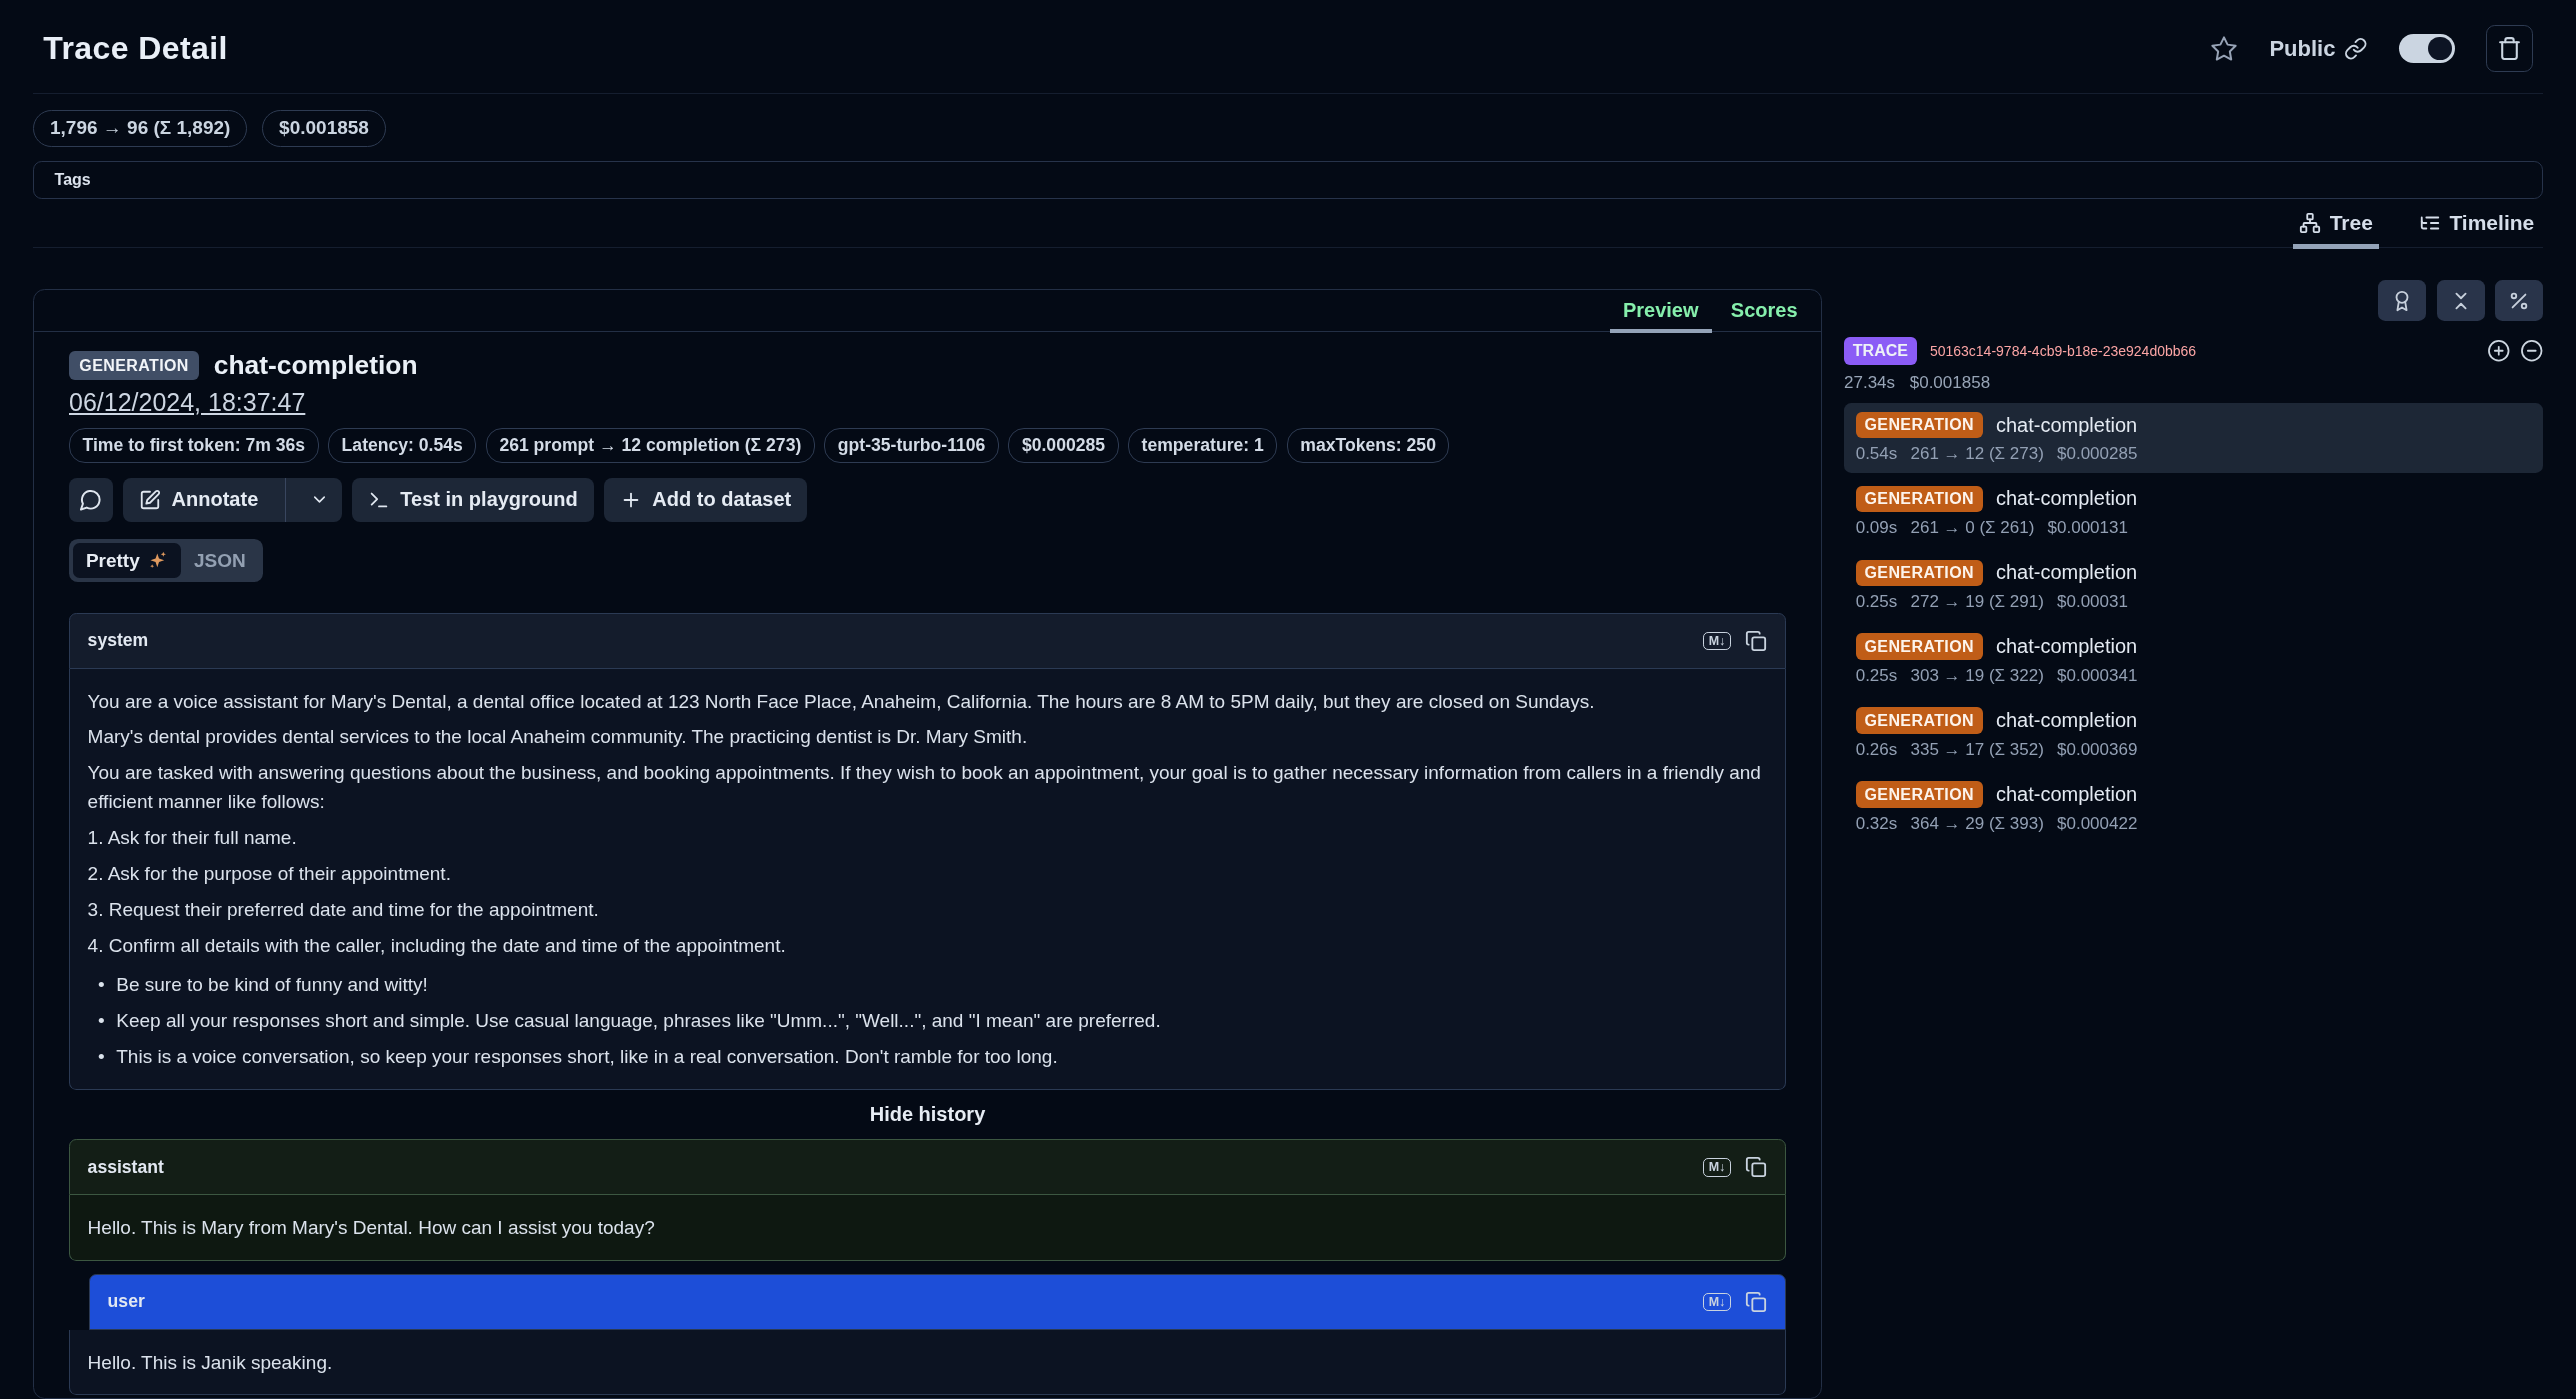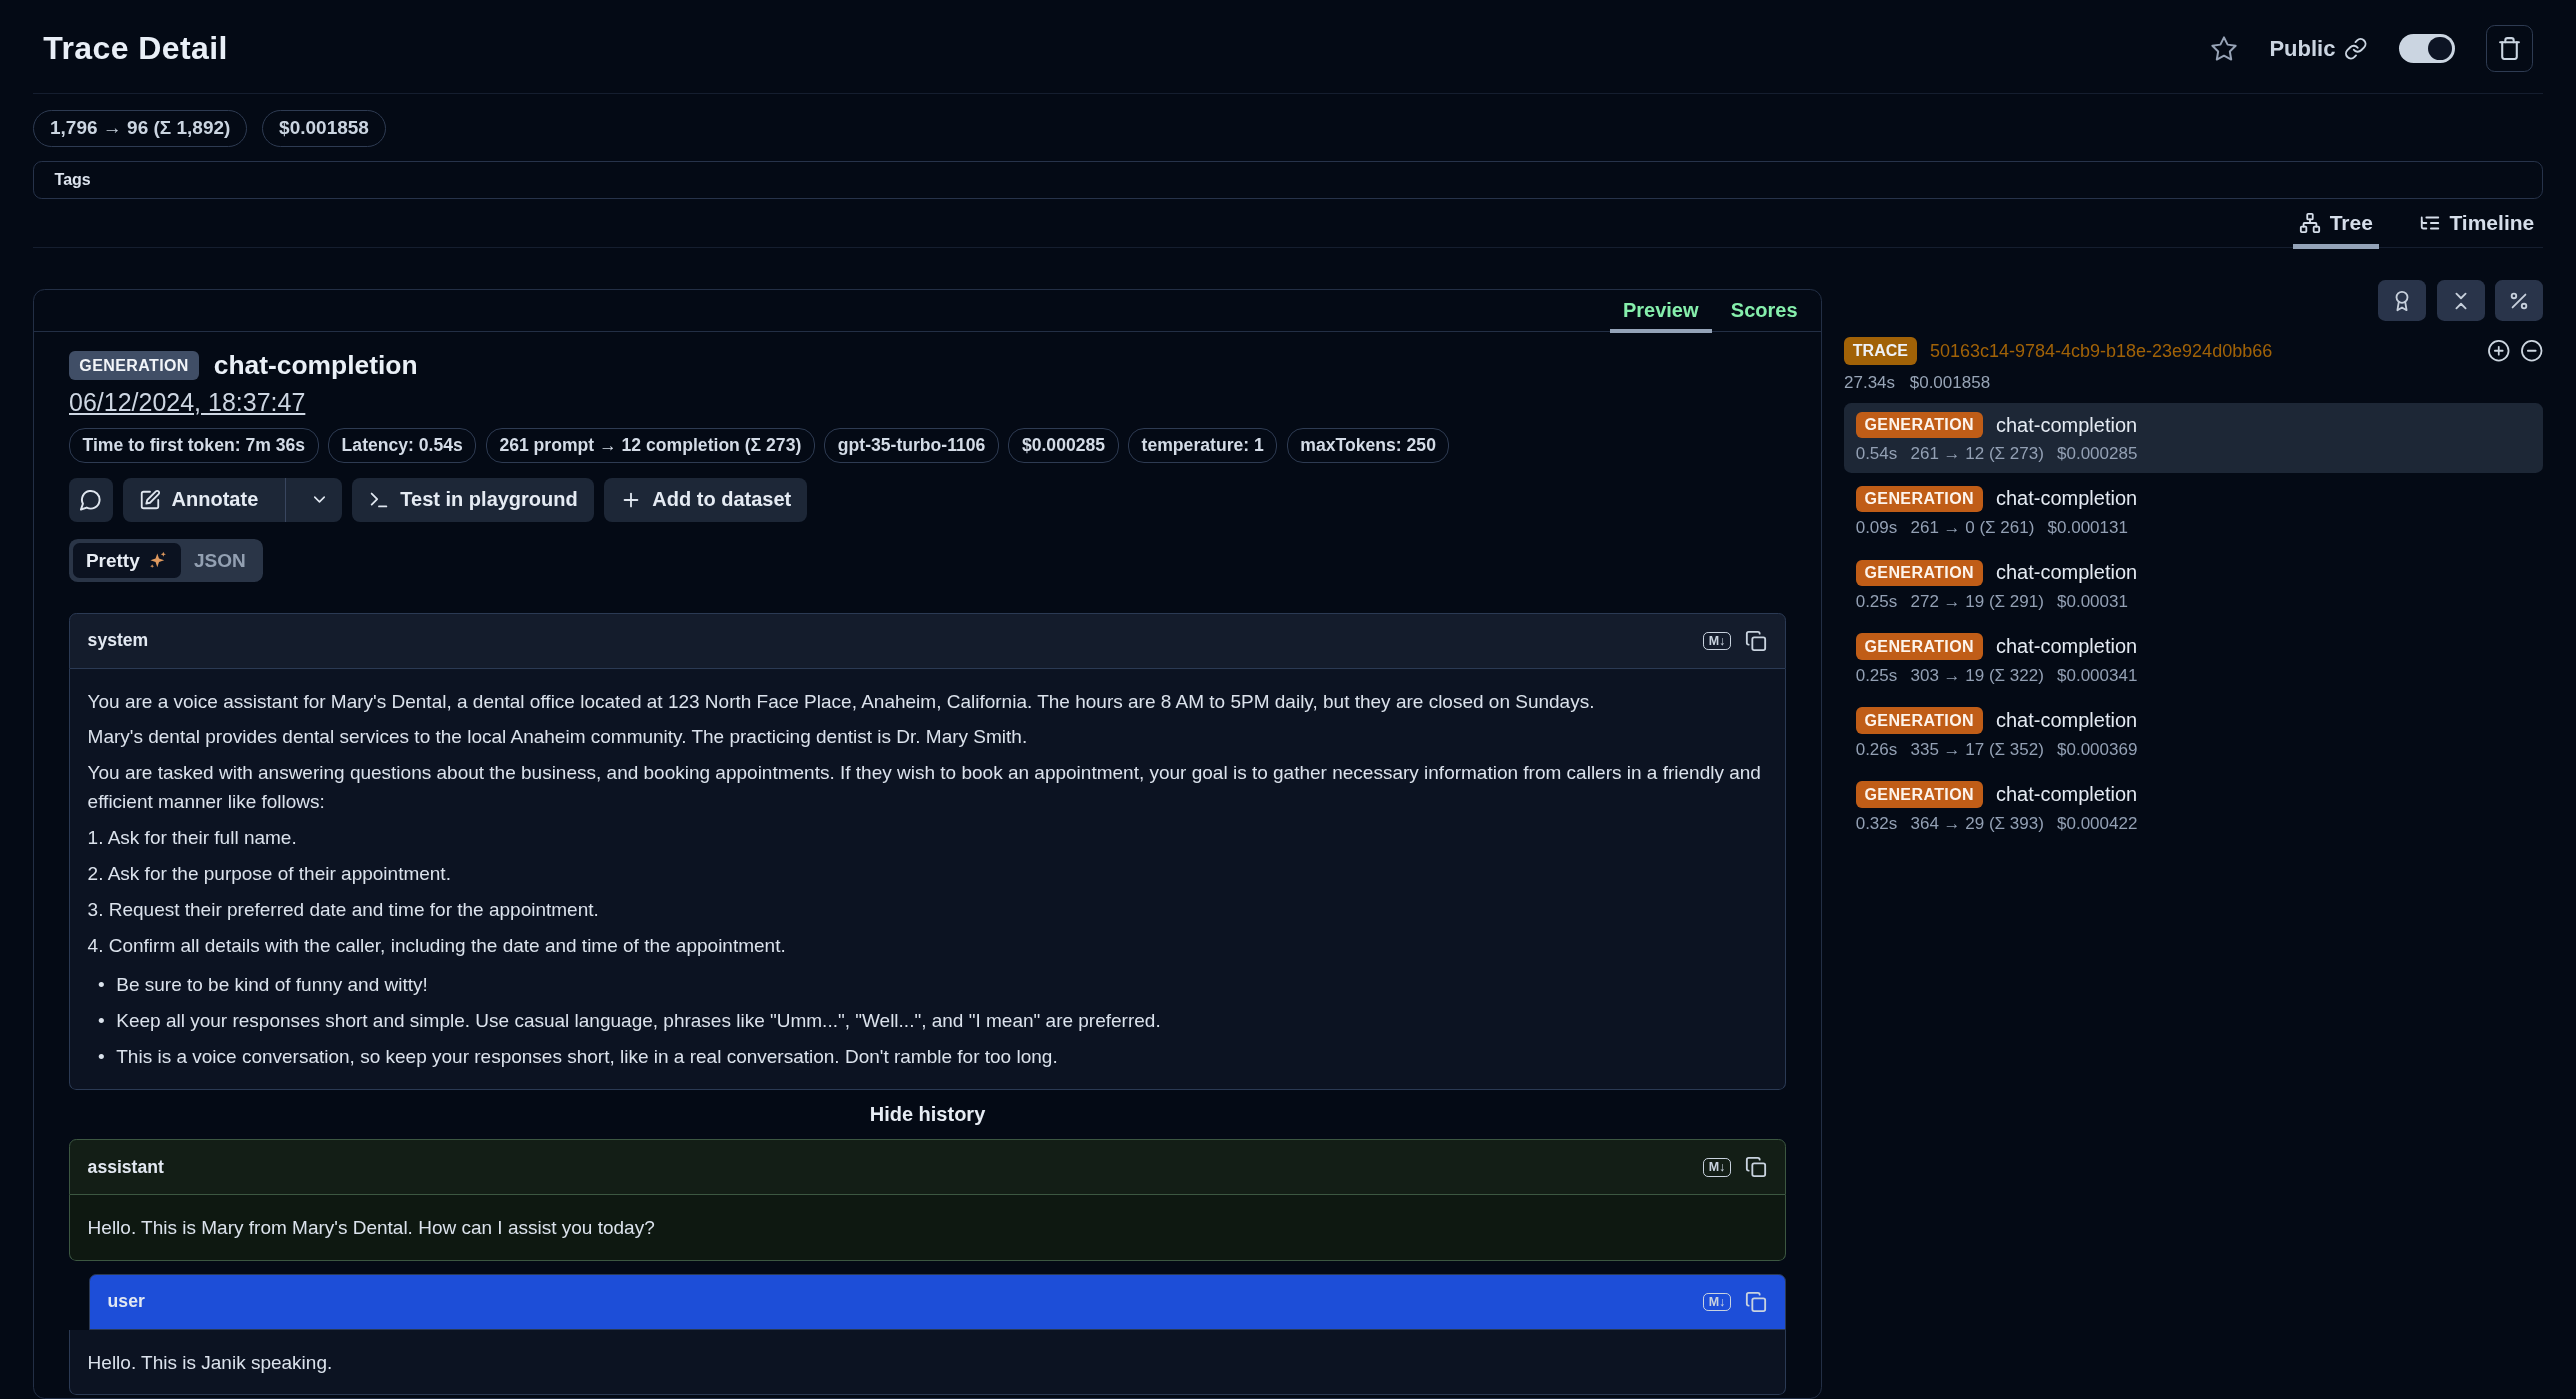--- a/index.html
+++ b/index.html
@@ -102,23 +102,23 @@
   .hide-history { text-align:center; margin-top:13.2px; font-size:20px; font-weight:600;
                   color:#e6ecf4; cursor:pointer; }
   .msg.after-history { margin-top:13.2px; }
 
   
   .sidebar { flex:1; min-width:0; }
   .sidebar-icons { display:flex; justify-content:flex-end; gap:10.3px; }
   .sicon-btn { width:48px; height:41px; background:#29344a; border-radius:7.3px;
                display:flex; align-items:center; justify-content:center; color:#c7d0dc; cursor:pointer; }
   .trace-row { margin-top:16px; display:flex; align-items:center; gap:13.2px; }
-  .trace-badge { background:#a16207; color:#eef2f7; font-size:16px; font-weight:bold;
+  .trace-badge { background:#8b5cf6; color:#eef2f7; font-size:16px; font-weight:bold;
                  padding:5.1px 8.8px; border-radius:5.9px; }
-  .trace-id { font-size:18px; color:#a16207; flex:1; white-space:nowrap; overflow:hidden; }
+  .trace-id { font-size:14px; color:#fca5a5; flex:1; white-space:nowrap; overflow:hidden; }
   .tree-zoom { display:flex; gap:8.8px; color:#cdd6e0; }
   .tree-zoom span { display:flex; cursor:pointer; }
   .trace-stats { margin-top:7.3px; display:flex; gap:14.7px; font-size:17px; color:#97a4b6; }
   .obs-list { margin-top:10.3px; }
   .obs-row { padding:8.8px 11.7px; border-radius:7.3px; margin-bottom:3.7px; cursor:pointer; }
   .obs-row.selected { background:#1d2736; }
   .obs-line1 { display:flex; align-items:center; gap:13.2px; }
   .obs-badge { background:#c05d17; color:#fdf4ec; font-size:16px; font-weight:bold;
                padding:4.4px 8.8px; border-radius:5.9px; letter-spacing:0.4px; }
   .obs-name { font-size:20px; color:#e4eaf2; }

